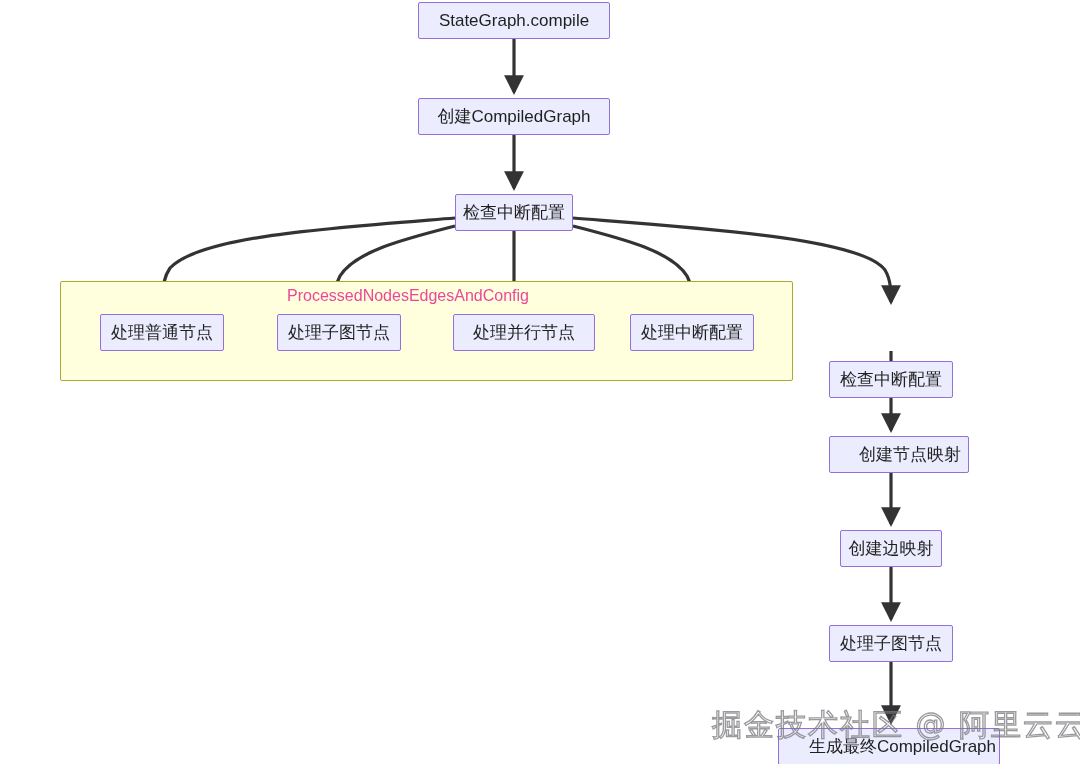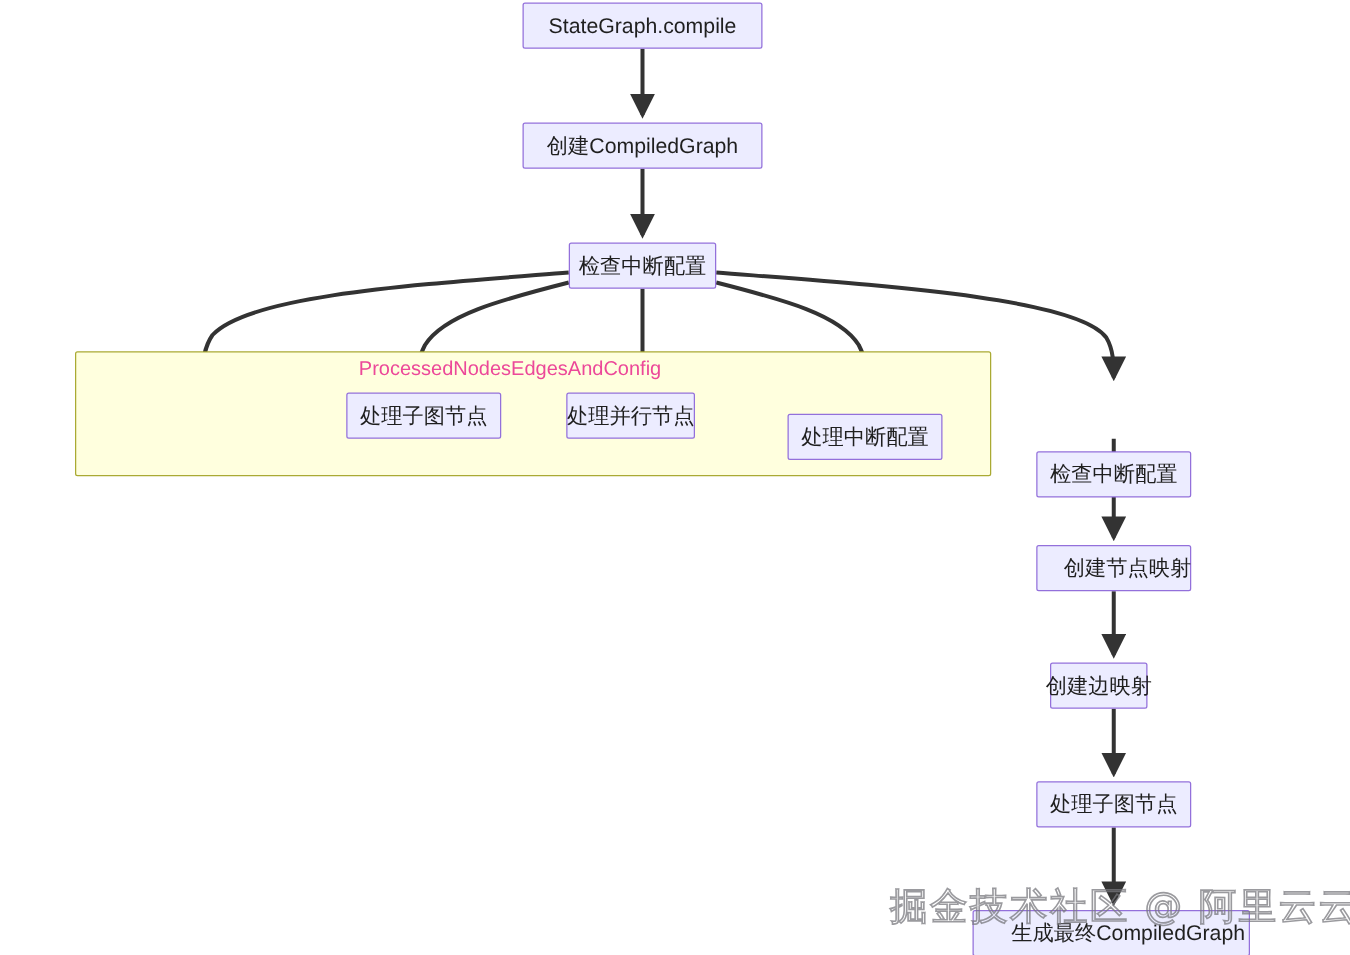--- a/index.html
+++ b/index.html
@@ -115,42 +115,45 @@
   </div>
 
   <div class="node-box" style="left:418px; top:98px; width:192px; height:37px;">
     <span>创建CompiledGraph</span>
   </div>
 
   <div class="node-box" style="left:455px; top:194px; width:118px; height:37px;">
     <span>检查中断配置</span>
   </div>
 
+  <div class="node-box" style="left:100px; top:314px; width:124px; height:37px;">
+    <span>处理普通节点</span>
+  </div>
 
   <div class="node-box" style="left:277px; top:314px; width:124px; height:37px;">
     <span>处理子图节点</span>
   </div>
 
-  <div class="node-box" style="left:453px; top:314px; width:103px; height:37px;">
+  <div class="node-box" style="left:453px; top:314px; width:142px; height:37px;">
     <span>处理并行节点</span>
   </div>
 
-  <div class="node-box" style="left:630px; top:314px; width:124px; height:37px;margin-top:17px;">
+  <div class="node-box" style="left:630px; top:314px; width:124px; height:37px;">
     <span>处理中断配置</span>
   </div>
 
   <div class="node-box" style="left:829px; top:314px; width:124px; height:37px;margin-top:47px;">
     <span>检查中断配置</span>
   </div>
 
-  <div class="node-box" style="left:829px; top:436px; width:124px; height:37px;padding-left:22px;">
+  <div class="node-box" style="left:829px; top:436px; width:140px; height:37px;padding-left:22px;">
     <span>创建节点映射</span>
   </div>
 
-  <div class="node-box" style="left:840px; top:530px; width:78px; height:37px;">
+  <div class="node-box" style="left:840px; top:530px; width:102px; height:37px;">
     <span>创建边映射</span>
   </div>
 
   <div class="node-box" style="left:829px; top:625px; width:124px; height:37px;">
     <span>处理子图节点</span>
   </div>
 
   <div class="node-box" style="left:778px; top:728px; width:222px; height:37px;padding-left:27px;">
     <span>生成最终CompiledGraph</span>
   </div>

